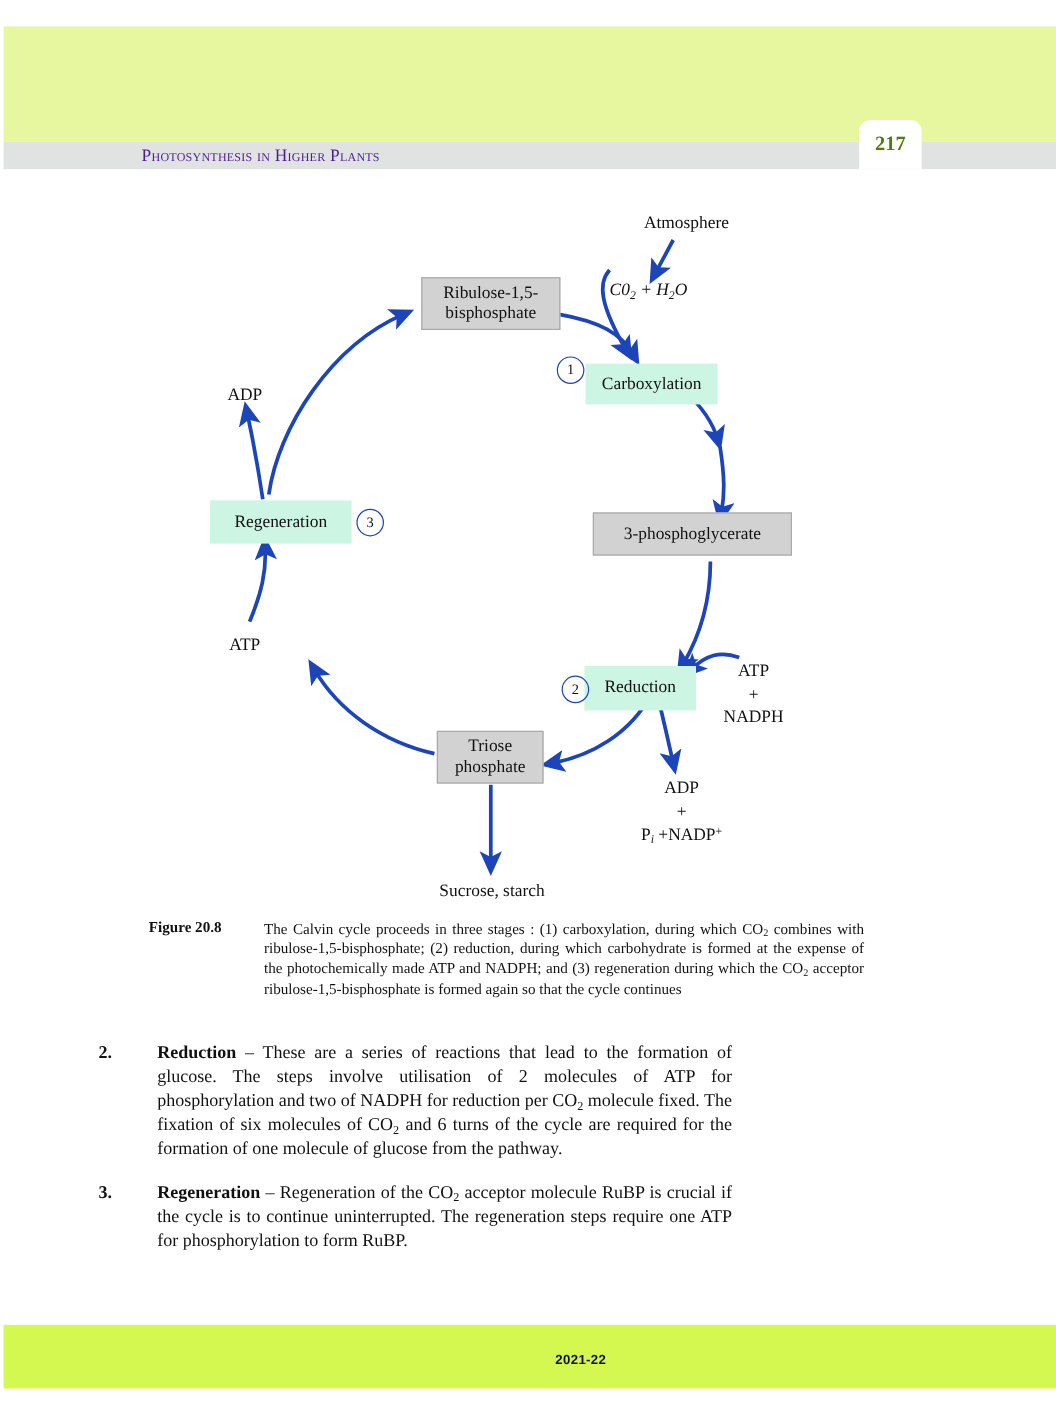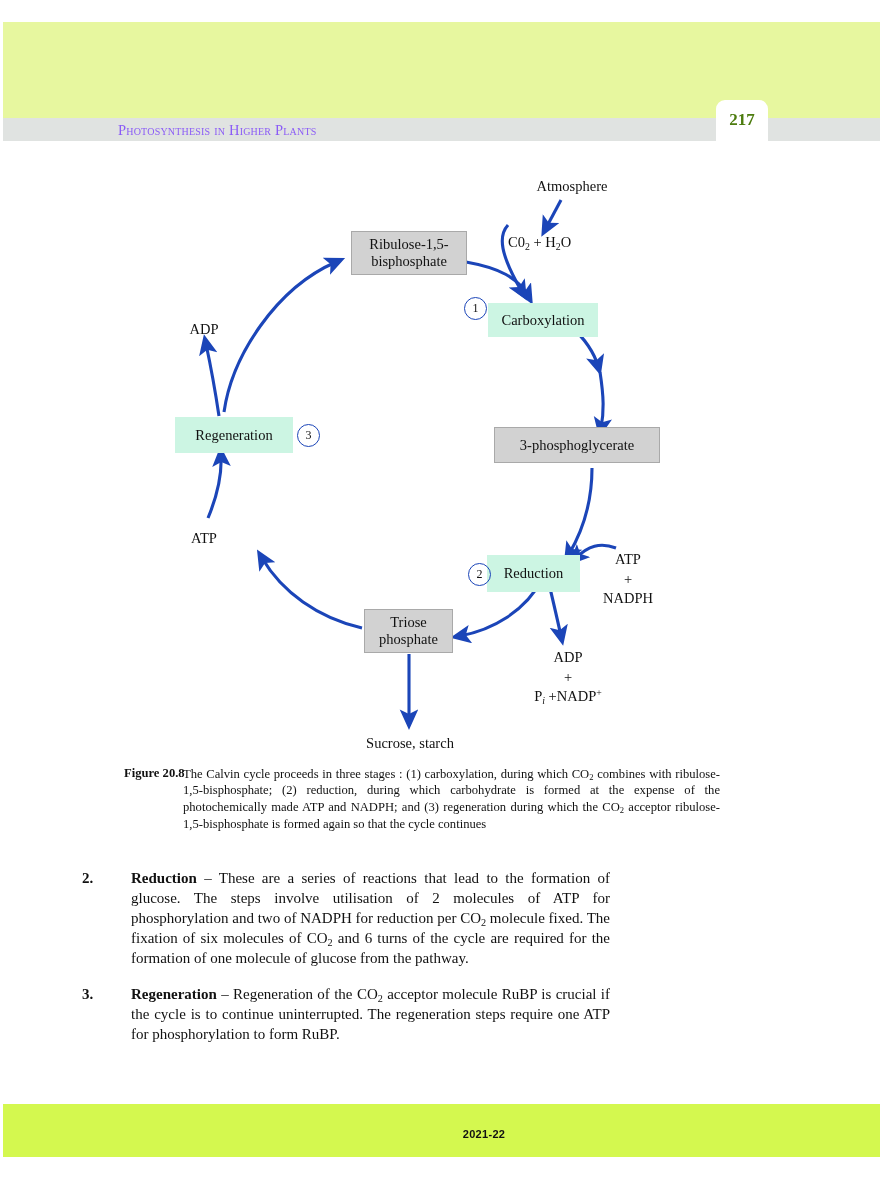--- a/index.html
+++ b/index.html
@@ -9,21 +9,21 @@
     font-family:"Liberation Serif","DejaVu Serif",serif;
     color:#111111;
   }
   .page{position:absolute;inset:0;background:#ffffff;}
 
   
   .top-band{position:absolute;left:0;top:22px;width:880px;height:96px;background:#e7f79f;}
   .header-bar{position:absolute;left:0;top:118px;width:880px;height:23px;background:#e0e3e1;}
   .header-title{
     position:absolute;left:118px;top:119px;height:24px;line-height:22px;
-    font-variant:small-caps;font-size:14.5px;letter-spacing:.2px;color:#8b5cf6;white-space:nowrap;
+    font-variant:small-caps;font-size:14.5px;letter-spacing:.2px;color:#4c1d95;white-space:nowrap;
   }
   .page-tab{
     position:absolute;left:716px;top:100px;width:52px;height:41px;background:#ffffff;
     border-radius:9px 9px 0 0;
   }
   .page-num{
     position:absolute;left:716px;top:110px;width:52px;text-align:center;
     font-weight:bold;font-size:17px;color:#4d7c0f;
   }
   .bottom-band{position:absolute;left:0;top:1104px;width:880px;height:53px;background:#d4f84f;}
@@ -58,21 +58,21 @@
   sub{font-size:.68em;line-height:0;vertical-align:-0.28em;}
   sup{font-size:.68em;line-height:0;vertical-align:0.46em;}
   .ital{font-style:italic;}
 
   
   .caption{
     position:absolute;left:124px;top:765px;width:596px;
     font-size:12.6px;line-height:1.33;text-align:justify;color:#111;
   }
   .caption .lead{font-weight:bold;white-space:nowrap;}
-  .caption .body{display:block;margin-left:59px;margin-top:-16px;}
+  .caption .body{display:block;margin-left:96px;margin-top:-16px;}
 
   
   .bodylist{position:absolute;left:82px;top:869px;width:528px;}
   .item{position:relative;margin-bottom:16px;font-size:15px;line-height:1.33;text-align:justify;}
   .item .num{position:absolute;left:0;top:0;font-weight:bold;}
   .item .txt{display:block;margin-left:49px;}
   .item .term{font-weight:bold;}
 </style>
 </head>
 <body>
@@ -123,21 +123,21 @@
         <path d="M224,262 C232,206 276,138 336,112"></path>
       </g>
 
       <g fill="none" stroke="#1b45b8" stroke-width="3.1">
         <path d="M598,278 L599,284"></path>
       </g>
     </svg>
 
     <div class="plainlabel" style="left:502px;top:27px;width:140px;">Atmosphere</div>
 
-    <div class="plainlabel" style="left:508px;top:83px;width:110px;text-align:left;">C0<sub>2</sub> + H<sub>2</sub>O</div>
+    <div class="plainlabel" style="left:508px;top:83px;width:110px;text-align:left;font-style:italic;">C0<sub>2</sub> + H<sub>2</sub>O</div>
 
     <div class="nodebox gray" style="left:351px;top:81px;width:116px;height:44px;">
       <span>Ribulose-1,5-<br>bisphosphate</span>
     </div>
 
     <div class="nodebox mint" style="left:488px;top:141px;width:110px;height:34px;margin-top:12px;">
       <span>Carboxylation</span>
     </div>
     <div class="circnum" style="left:464px;top:147px;">1</div>
 

